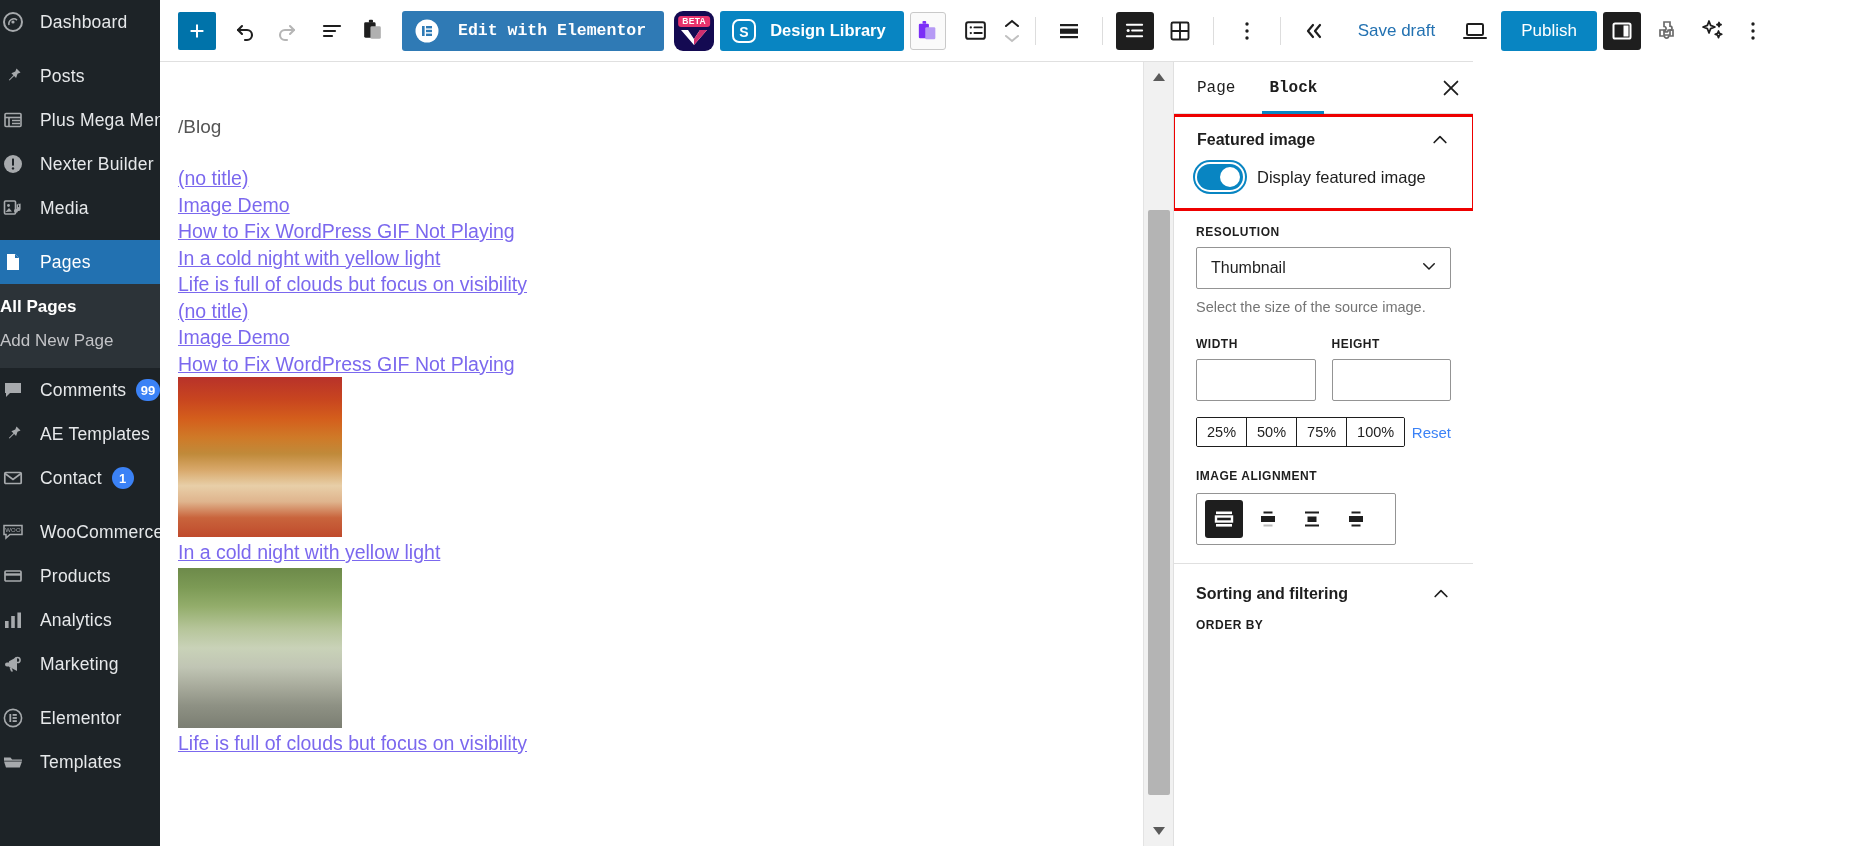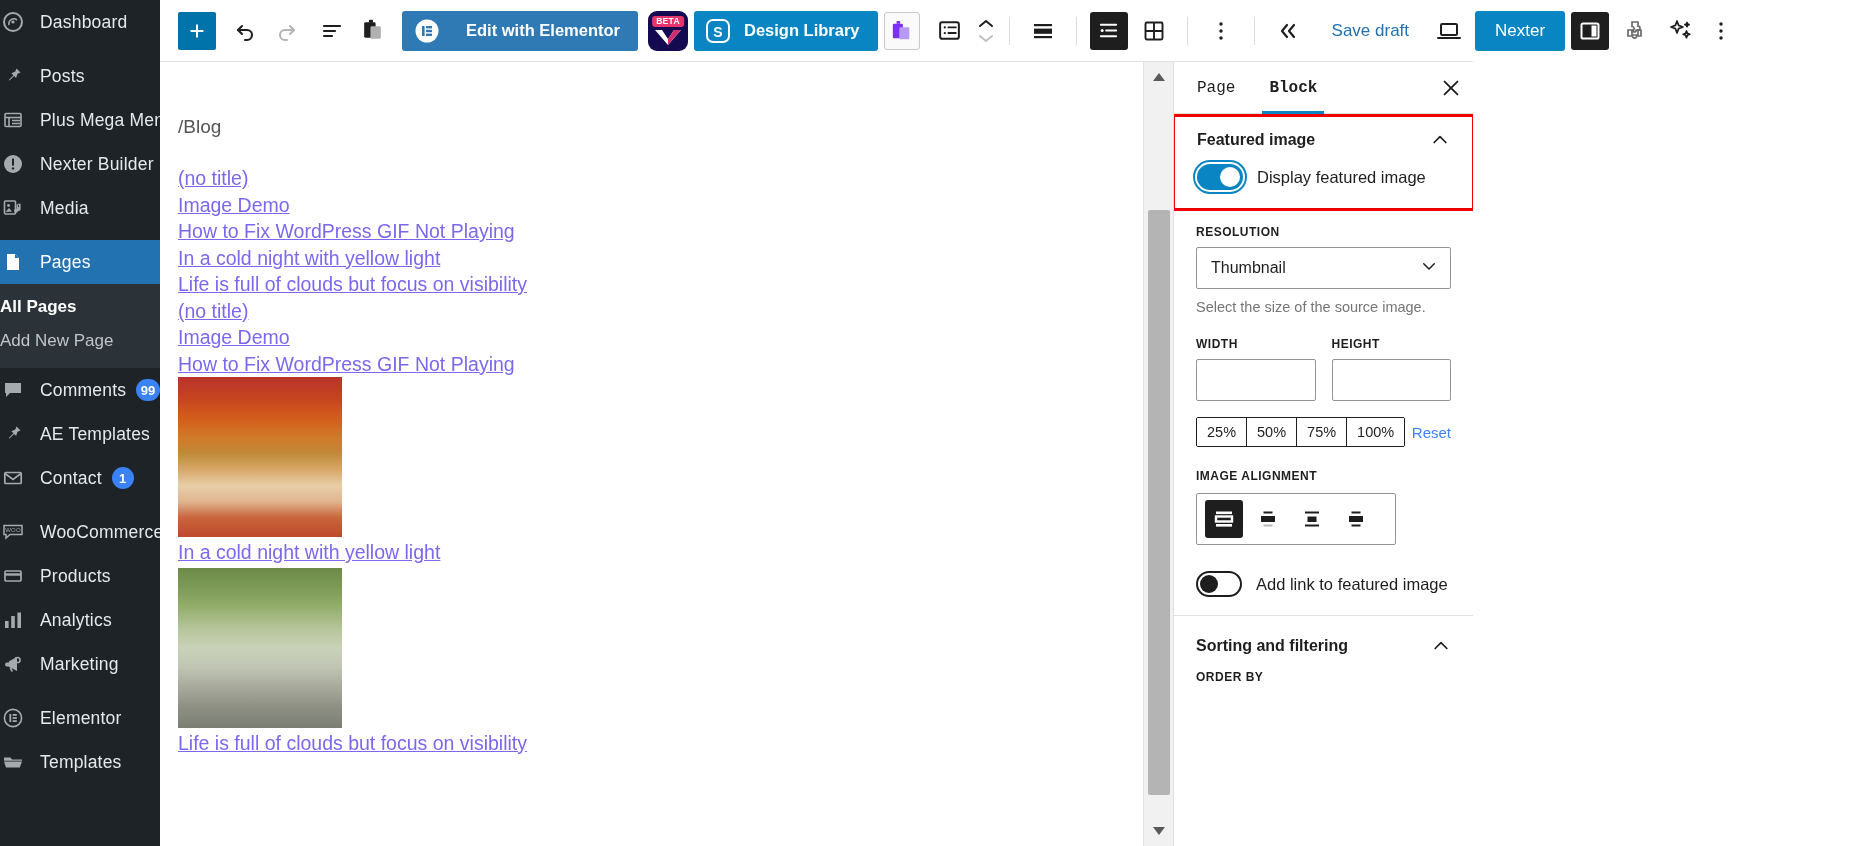--- a/index.html
+++ b/index.html
@@ -69,24 +69,24 @@
     background: #0073aa; color: #fff; width: 38px; height: 38px; border-radius: 2px;
   }
   .tb-btn.disabled { color: #b5b5b5; }
   .tb-btn.dark {
     background: #1e1e1e; color: #fff; width: 38px; height: 38px; border-radius: 3px;
   }
   .tb-gap { width: 10px; flex: 0 0 10px; }
   .tb-gap-sm { width: 6px; flex: 0 0 6px; }
   .tb-sep { width: 1px; height: 28px; background: #ddd; margin: 0 13px; flex: 0 0 1px; }
   .btn-elementor {
-    display: flex; align-items: center; gap: 26px;
+    display: flex; align-items: center; gap: 18px;
     height: 40px; padding: 0 18px 0 12px;
     background: #2f7ab5; color: #fff; border-radius: 3px;
-    font-size: 16.5px; font-weight: bold; white-space: nowrap;
+    font-size: 16.5px; font-weight: bold; white-space: nowrap; font-family: Liberation Mono, monospace;
   }
   .btn-design {
     display: flex; align-items: center; gap: 12px;
     height: 40px; padding: 0 18px 0 10px;
     background: #0885c2; color: #fff; border-radius: 3px;
     font-size: 16.5px; font-weight: bold; white-space: nowrap;
   }
   .beta-icon {
     width: 40px; height: 40px; border-radius: 9px;
     background: #140a52; position: relative; flex: 0 0 40px;
@@ -562,21 +562,21 @@
       <div class="tb-gap-sm"></div>
 
       <div class="tb-btn">
         <svg width="26" height="24" viewBox="0 0 26 24" fill="none" stroke="currentColor" stroke-width="2" stroke-linejoin="round">
           <rect x="5" y="5" width="16" height="11" rx="1.2"></rect>
           <path d="M2 19h22" stroke-linecap="round"></path>
         </svg>
       </div>
       <div class="tb-gap-sm"></div>
 
-      <div class="btn-publish">Nexter</div>
+      <div class="btn-publish">Publish</div>
       <div class="tb-gap-sm"></div>
 
       <div class="tb-btn dark">
         <svg width="24" height="24" viewBox="0 0 24 24" fill="none" stroke="currentColor" stroke-width="2">
           <rect x="3.5" y="4.5" width="17" height="15" rx="1.6"></rect>
           <rect x="13.5" y="6.5" width="5" height="11" fill="currentColor" stroke="none"></rect>
         </svg>
       </div>
       <div class="tb-gap-sm"></div>
 
@@ -733,26 +733,20 @@
               </div>
               <div class="align-btn">
                 <svg width="24" height="24" viewBox="0 0 24 24" fill="#1e1e1e">
                   <rect x="7.5" y="4.5" width="9" height="2"></rect>
                   <rect x="5" y="9" width="14" height="6"></rect>
                   <rect x="7.5" y="17.5" width="9" height="2"></rect>
                 </svg>
               </div>
             </div>
 
-            <div class="link-toggle-row">
-              <div class="toggle off">
-                  <div class="knob"></div>
-                </div>
-              <span class="toggle-label">Add link to featured image</span>
-            </div>
           </div>
 
           <div class="section" style="border-top:1px solid #e0e0e0; border-bottom:none; padding-top:20px">
             <div class="section-head" style="margin-bottom:14px">
               <span>Sorting and filtering</span>
               <span class="chevron">
                 <svg width="20" height="20" viewBox="0 0 24 24" fill="none" stroke="currentColor" stroke-width="2" stroke-linecap="round" stroke-linejoin="round">
                     <path d="M5 15l7-7 7 7"></path>
                   </svg>
               </span>

